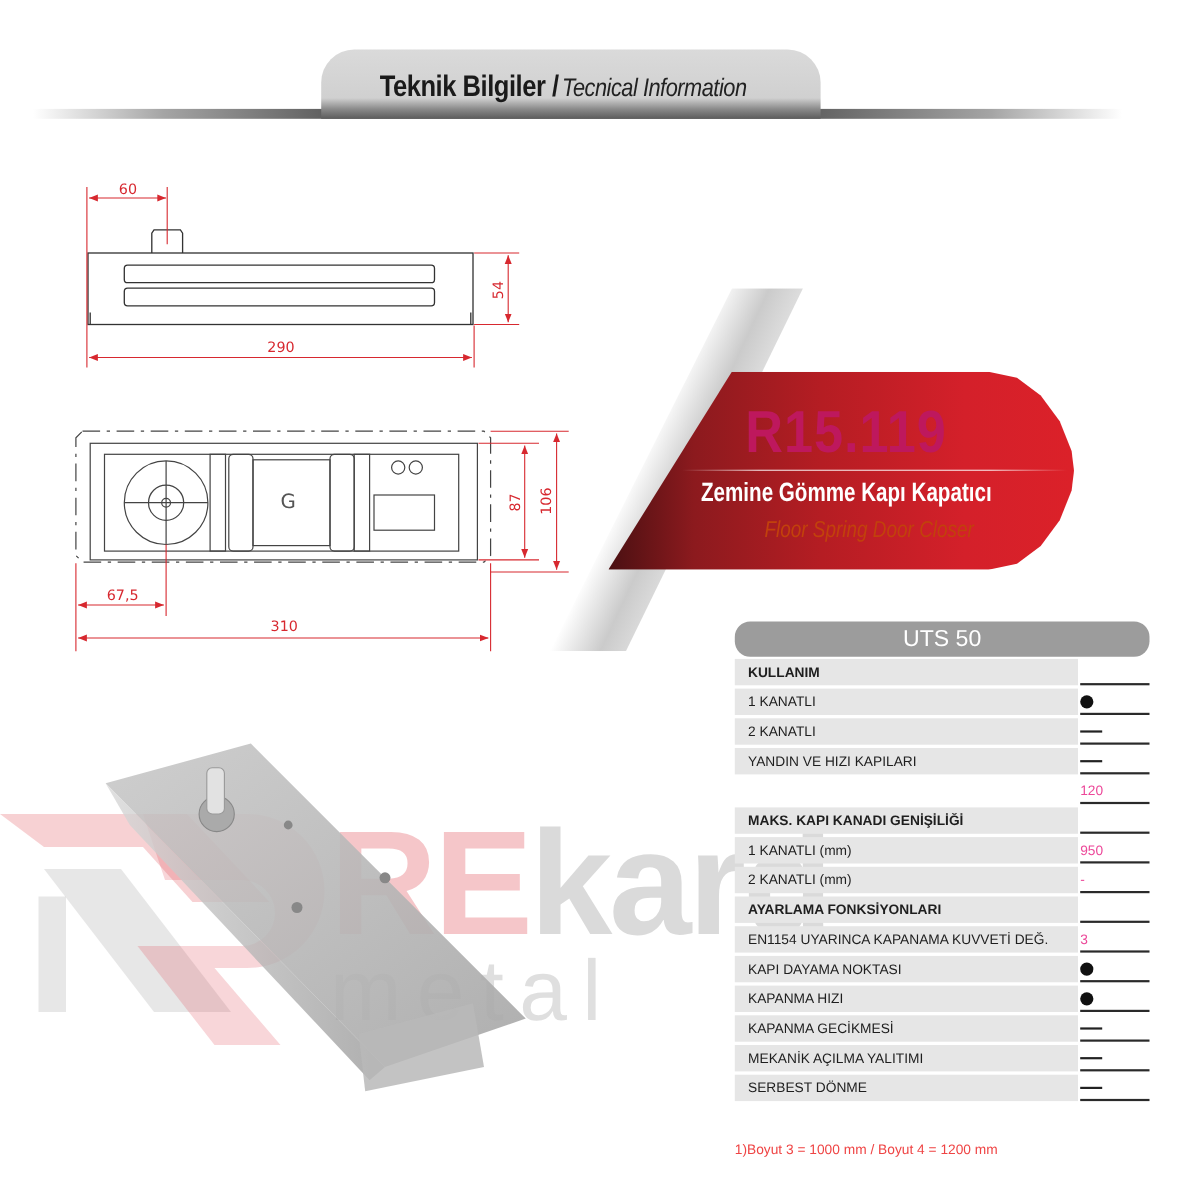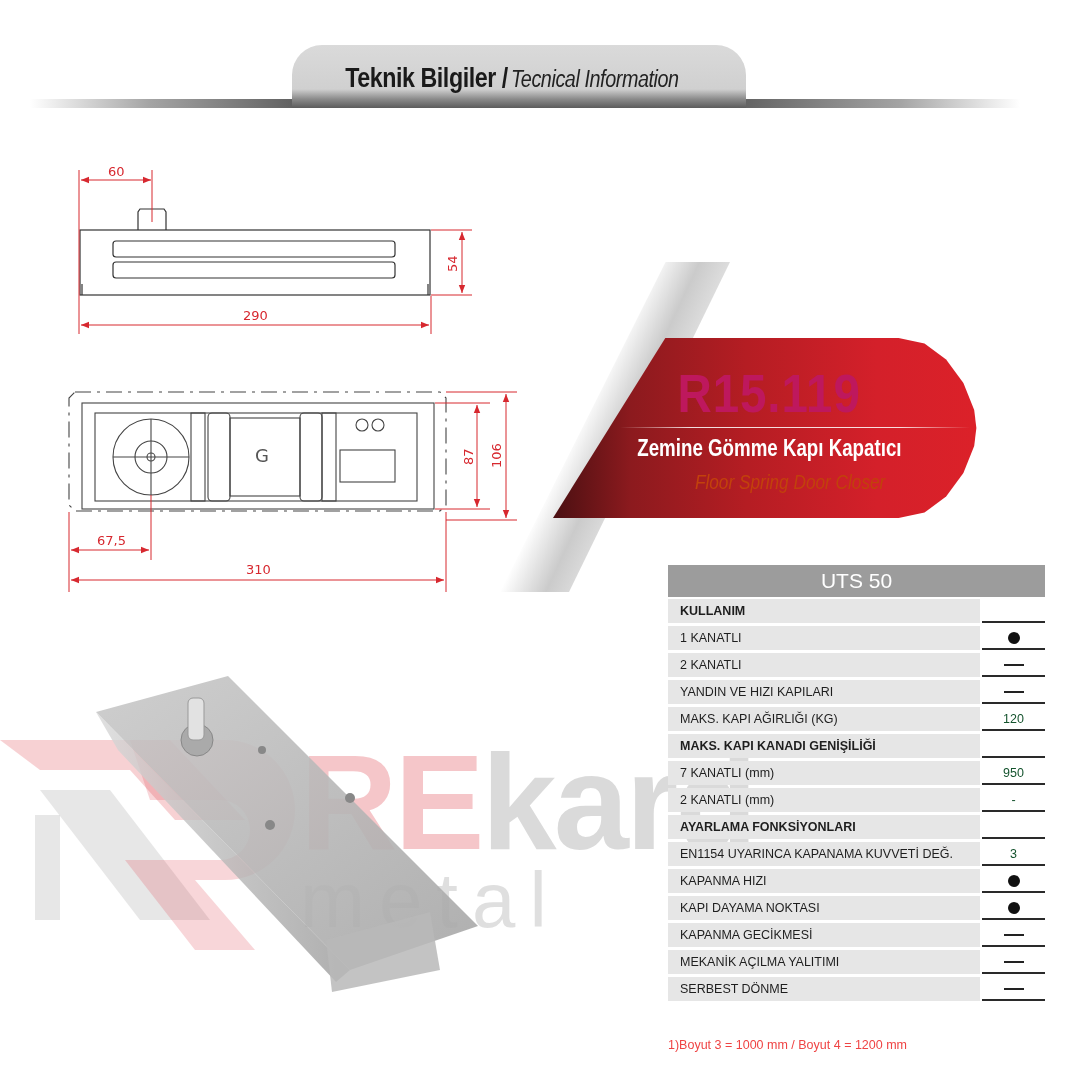--- a/index.html
+++ b/index.html
@@ -37,25 +37,25 @@
   .banner-en span{display:inline-block;transform:scaleX(.82);}
 
   
   .wm{left:0;top:640px;width:660px;height:360px;}
   .wm-text{left:300px;top:725px;font-size:135px;font-weight:bold;color:rgba(150,150,150,.35);letter-spacing:-3px;}
   .wm-text .re{color:rgba(220,50,60,.28);}
   .wm-sub{left:300px;top:855px;font-size:78px;color:rgba(150,150,150,.3);letter-spacing:14px;}
 
   
   .tbl{left:668px;top:565px;width:377px;}
-  .tbl-head{height:32px;background:#9c9c9c;color:#fff;font-size:21px;text-align:center;line-height:32px;}
+  .tbl-head{height:32px;background:#9c9c9c;color:#fff;font-size:21px;text-align:center;line-height:32px;border-radius:14px;}
   .row{position:relative;height:27px;}
   .row .lbl{position:absolute;left:0;top:2px;width:312px;height:24px;background:#e6e6e6;font-size:12.5px;color:#1e1e1e;line-height:24px;padding-left:12px;white-space:nowrap;box-sizing:border-box;}
   .row .lbl.bold{font-weight:bold;}
-  .row .val{position:absolute;left:314px;top:0;width:63px;height:26px;font-size:12.5px;color:#14532d;text-align:center;line-height:28px;border-bottom:2px solid #2a2a2a;box-sizing:border-box;}
+  .row .val{position:absolute;left:314px;top:0;width:63px;height:26px;font-size:12.5px;color:#ec4899;line-height:28px;border-bottom:2px solid #2a2a2a;box-sizing:border-box;}
   .dot{display:inline-block;width:12px;height:12px;border-radius:50%;background:#111;vertical-align:middle;margin-top:-2px;}
   .dash{display:inline-block;width:20px;height:2px;background:#222;vertical-align:middle;margin-top:-2px;}
   .footnote{left:668px;top:1038px;font-size:12.5px;color:#ef4444;}
 </style>
 </head>
 <body>
 
 <div class="abs hdr-line"></div>
 <div class="abs hdr-tab">
   <div class="hdr-title">
@@ -180,49 +180,48 @@
       </div>
       <div class="row">
         <div class="lbl">2 KANATLI</div>
         <div class="val"><span class="dash"></span></div>
       </div>
       <div class="row">
         <div class="lbl">YANDIN VE HIZI KAPILARI</div>
         <div class="val"><span class="dash"></span></div>
       </div>
       <div class="row">
-        <div class="lbl">MAKS. KAPI AĞIRLIĞI (KG)</div>
         <div class="val">120</div>
       </div>
       <div class="row">
         <div class="lbl bold">MAKS. KAPI KANADI GENİŞİLİĞİ</div>
         <div class="val"></div>
       </div>
       <div class="row">
-        <div class="lbl">7 KANATLI (mm)</div>
+        <div class="lbl">1 KANATLI (mm)</div>
         <div class="val">950</div>
       </div>
       <div class="row">
         <div class="lbl">2 KANATLI (mm)</div>
         <div class="val">-</div>
       </div>
       <div class="row">
         <div class="lbl bold">AYARLAMA FONKSİYONLARI</div>
         <div class="val"></div>
       </div>
       <div class="row">
         <div class="lbl">EN1154 UYARINCA KAPANAMA KUVVETİ DEĞ.</div>
         <div class="val">3</div>
       </div>
       <div class="row">
+        <div class="lbl">KAPI DAYAMA NOKTASI</div>
+        <div class="val"><span class="dot"></span></div>
+      </div>
+      <div class="row">
         <div class="lbl">KAPANMA HIZI</div>
-        <div class="val"><span class="dot"></span></div>
-      </div>
-      <div class="row">
-        <div class="lbl">KAPI DAYAMA NOKTASI</div>
         <div class="val"><span class="dot"></span></div>
       </div>
       <div class="row">
         <div class="lbl">KAPANMA GECİKMESİ</div>
         <div class="val"><span class="dash"></span></div>
       </div>
       <div class="row">
         <div class="lbl">MEKANİK AÇILMA YALITIMI</div>
         <div class="val"><span class="dash"></span></div>
       </div>

